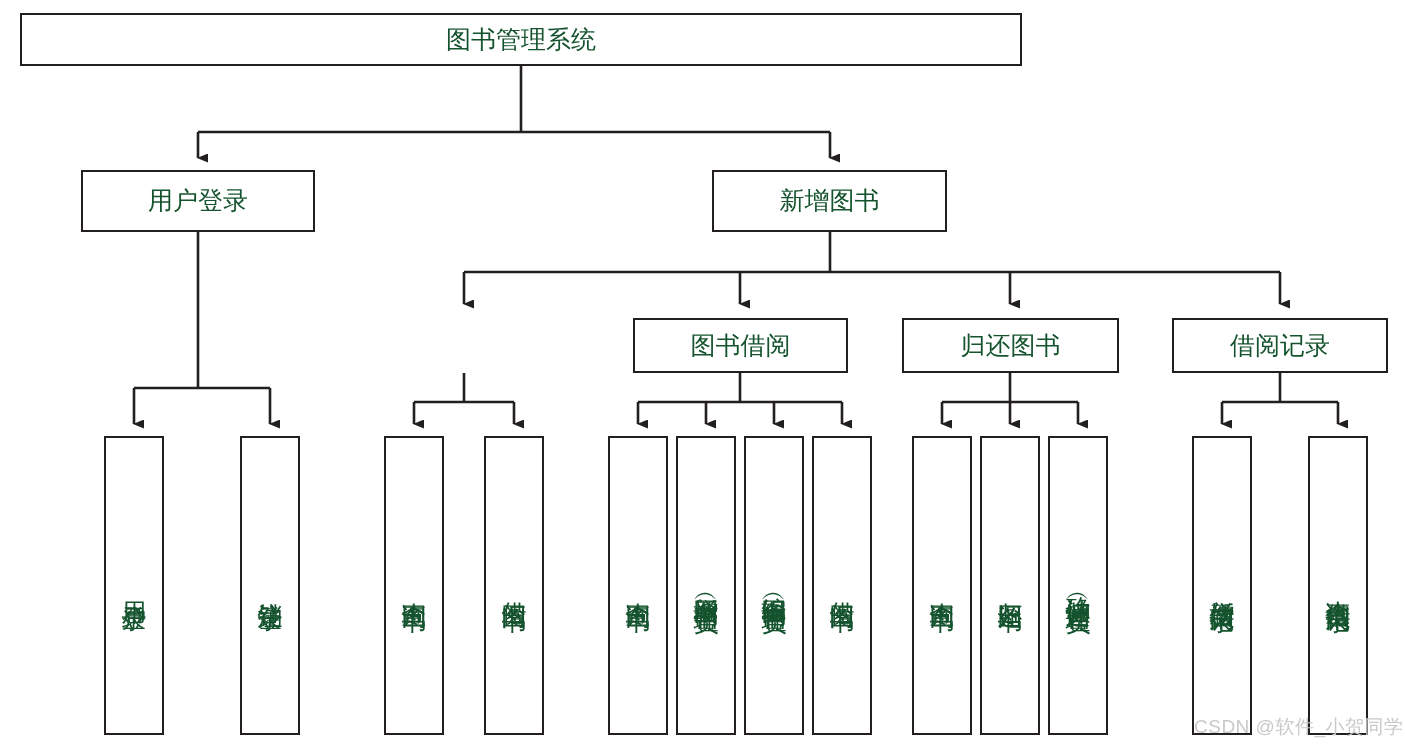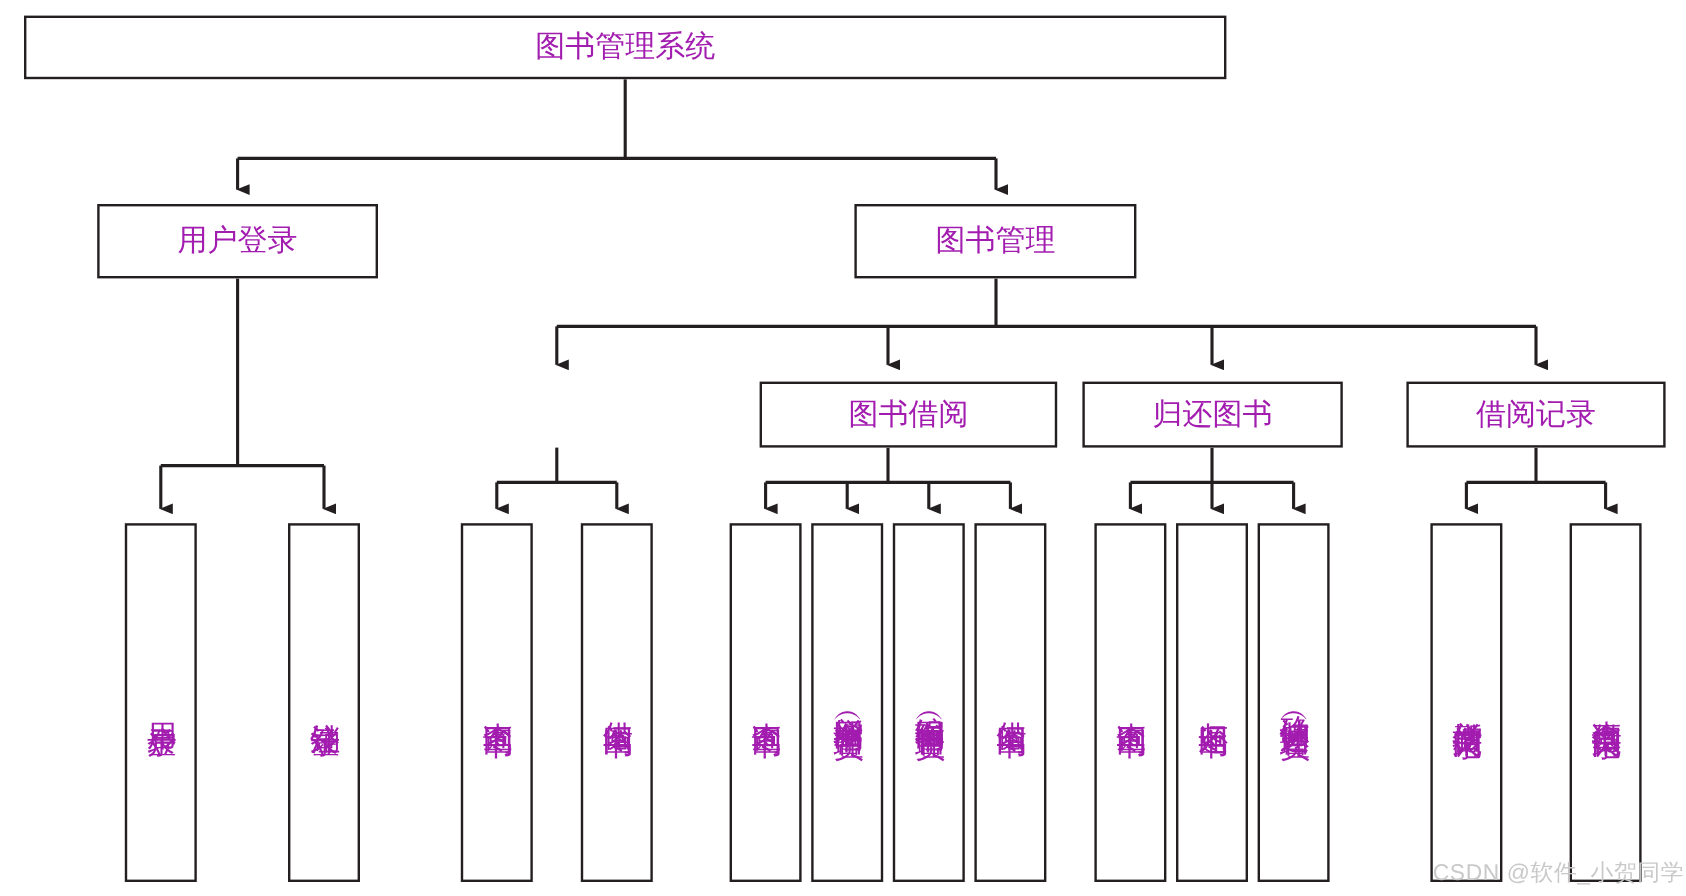--- a/index.html
+++ b/index.html
@@ -28,21 +28,21 @@
     background:#ffffff;
     border:2px solid #231f20;
     display:flex;
     align-items:center;
     justify-content:center;
     color:#231f20;
   }
   .node-label{
     display:block;
     text-align:right;
-    color:#a21caf;
+    color:#14532d;
     line-height:1.18;
     white-space:pre;
   }
   
   .node.horiz .node-label{
     writing-mode:horizontal-tb;
     font-size:25px;
   }
   .node.root .node-label{font-size:25px;}
   
@@ -125,24 +125,24 @@
   </svg>
 
   <div class="node horiz root" style="left:20px;top:13px;width:1002px;height:53px;">
     <span class="node-label">图书管理系统</span>
   </div>
 
   <div class="node horiz" style="left:81px;top:170px;width:234px;height:62px;">
     <span class="node-label">用户登录</span>
   </div>
   <div class="node horiz" style="left:712px;top:170px;width:235px;height:62px;">
-    <span class="node-label">图书管理</span>
+    <span class="node-label">新增图书</span>
   </div>
 
-  <div class="node horiz" style="left:633px;top:318px;width:248px;height:55px;">
+  <div class="node horiz" style="left:633px;top:318px;width:215px;height:55px;">
     <span class="node-label">图书借阅</span>
   </div>
   <div class="node horiz" style="left:902px;top:318px;width:217px;height:55px;">
     <span class="node-label">归还图书</span>
   </div>
   <div class="node horiz" style="left:1172px;top:318px;width:216px;height:55px;">
     <span class="node-label">借阅记录</span>
   </div>
 
   <div class="node vert" style="left:104px;top:436px;width:60px;height:299px;">

